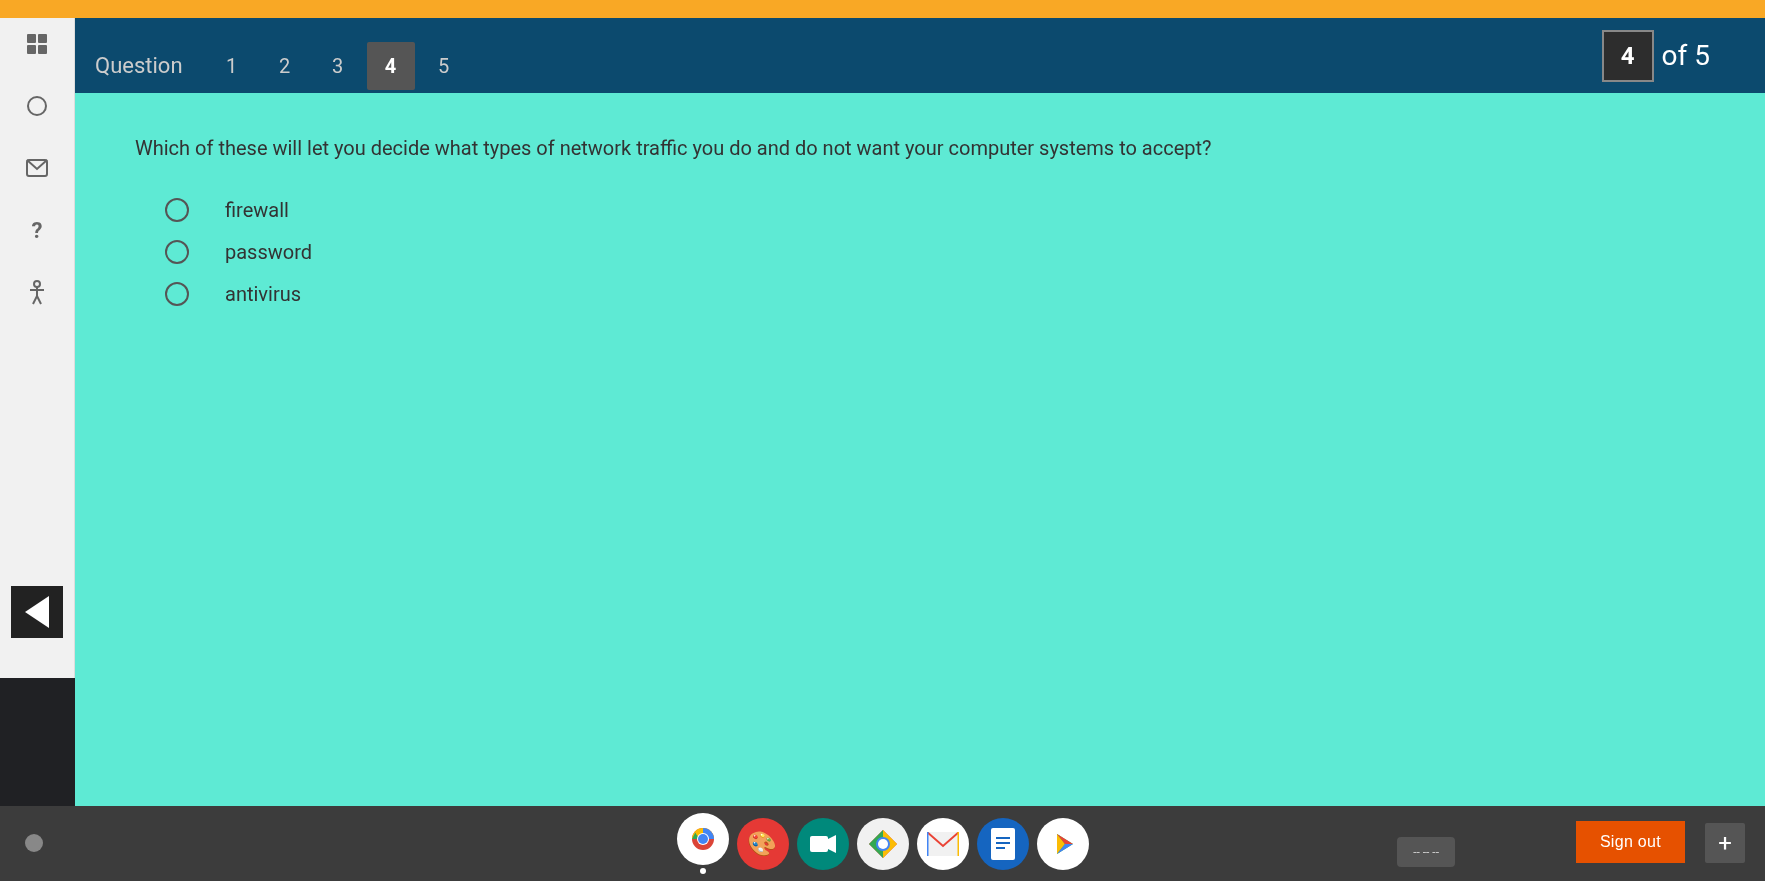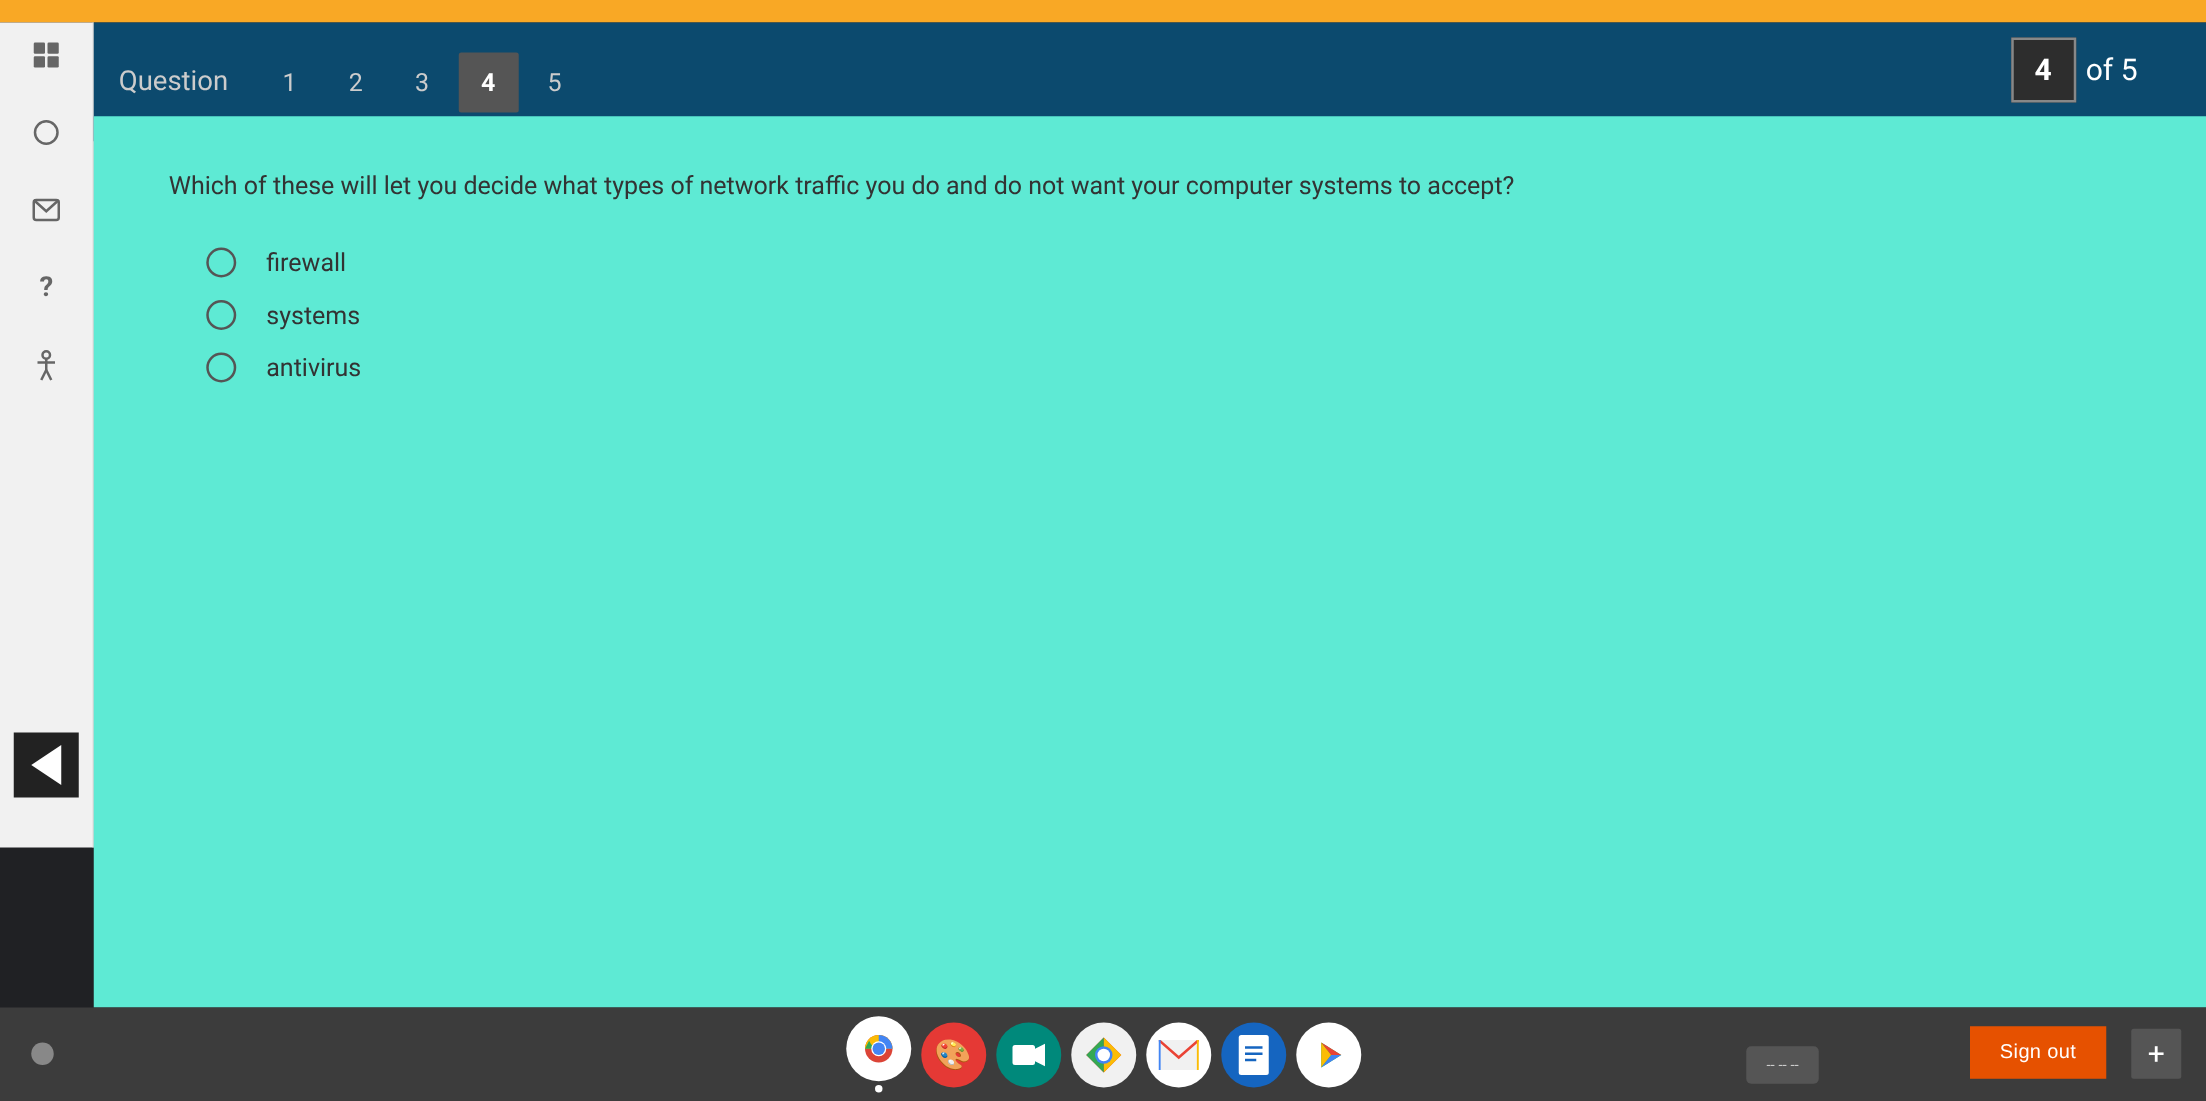--- a/index.html
+++ b/index.html
@@ -132,21 +132,21 @@
       align-items: center;
       justify-content: center;
       color: white;
       font-size: 24px;
       font-weight: bold;
       background: #2d2d2d;
     }
 
     .page-of-text {
       color: white;
-      font-size: 24px;
+      font-size: 28px;
     }
 
     
     .main-content {
       position: absolute;
       top: 93px;
       left: 75px;
       right: 0;
       bottom: 75px;
       background: #5eead4;
@@ -164,21 +164,21 @@
     .options-list {
       display: flex;
       flex-direction: column;
       gap: 18px;
       margin-left: 30px;
     }
 
     .option-item {
       display: flex;
       align-items: center;
-      gap: 24px;
+      gap: 36px;
       cursor: pointer;
     }
 
     .radio-circle {
       width: 24px;
       height: 24px;
       border: 2px solid #555;
       border-radius: 50%;
       flex-shrink: 0;
       background: transparent;
@@ -347,21 +347,21 @@
 
   <div class="options-list">
     <label class="option-item">
 
       <div class="radio-circle"></div>
       <span class="option-label">firewall</span>
     </label>
     <label class="option-item">
 
       <div class="radio-circle"></div>
-      <span class="option-label">systems</span>
+      <span class="option-label">password</span>
     </label>
     <label class="option-item">
 
       <div class="radio-circle"></div>
       <span class="option-label">antivirus</span>
     </label>
   </div>
 </div>
 
 <div class="taskbar">

